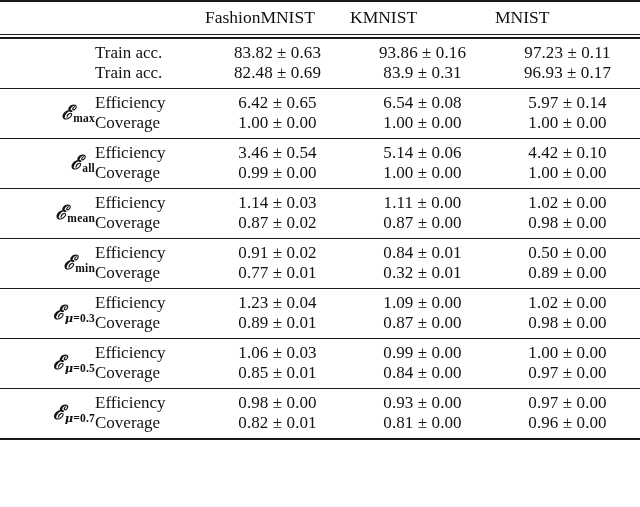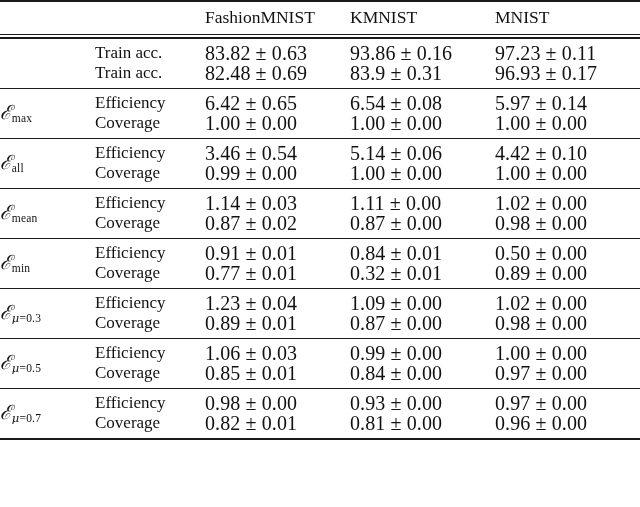--- a/index.html
+++ b/index.html
@@ -63,35 +63,36 @@
     text-align: left;
     padding: 5px 0 6px 0;
     font-weight: normal;
     font-size: 17.5px;
     margin-top: 6px;
   }
   .head-blank { padding: 0; }
 
   
   .sym-cell {
-    text-align: left;
+    text-align: right;
     padding-left: 10px;
     vertical-align: middle;
     white-space: nowrap;
+    font-weight: bold;
   }
   .metric-cell {
     text-align: left;
     padding-left: 10px;
     white-space: nowrap;
     font-size: 17px;
   }
   .num-cell {
-    text-align: left;
+    text-align: center;
     white-space: nowrap;
-    font-size: 20px;
+    font-size: 17px;
     letter-spacing: 0.1px;
   }
   .data-row td {
     height: 20px;
     line-height: 20px;
     padding: 0;
   }
   .data-row.first-of-block td { padding-top: 4px; }
   .data-row.last-of-block td  { padding-bottom: 5px; }
 
@@ -203,21 +204,21 @@
         <td class="num-cell">0.87 ± 0.02</td>
         <td class="num-cell">0.87 ± 0.00</td>
         <td class="num-cell">0.98 ± 0.00</td>
       </tr>
       <tr class="rule-mid">
         <td colspan="5"></td>
       </tr>
       <tr class="data-row first-of-block">
         <td class="sym-cell" rowspan="2"><span class="scriptE">ℰ</span><span class="sub">min</span></td>
         <td class="metric-cell">Efficiency</td>
-        <td class="num-cell">0.91 ± 0.01</td>
+        <td class="num-cell">0.91 ± 0.02</td>
         <td class="num-cell">0.84 ± 0.01</td>
         <td class="num-cell">0.50 ± 0.00</td>
       </tr>
       <tr class="data-row last-of-block">
         <td class="metric-cell">Coverage</td>
         <td class="num-cell">0.77 ± 0.01</td>
         <td class="num-cell">0.32 ± 0.01</td>
         <td class="num-cell">0.89 ± 0.00</td>
       </tr>
       <tr class="rule-mid">

